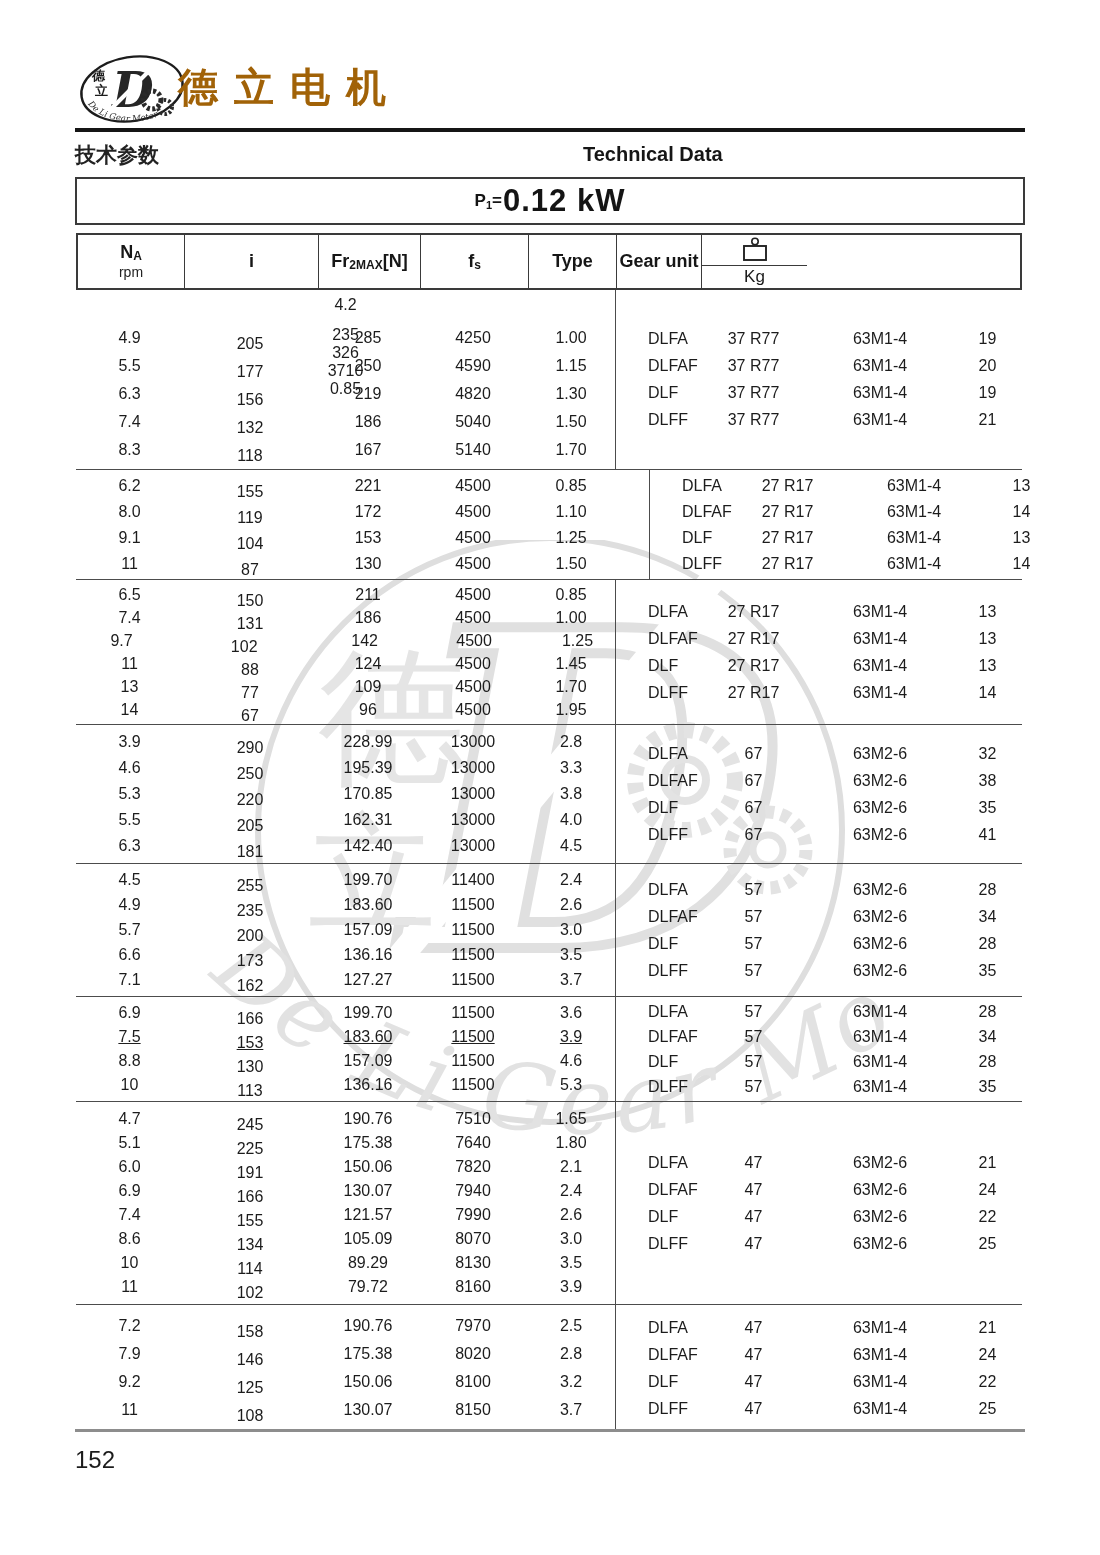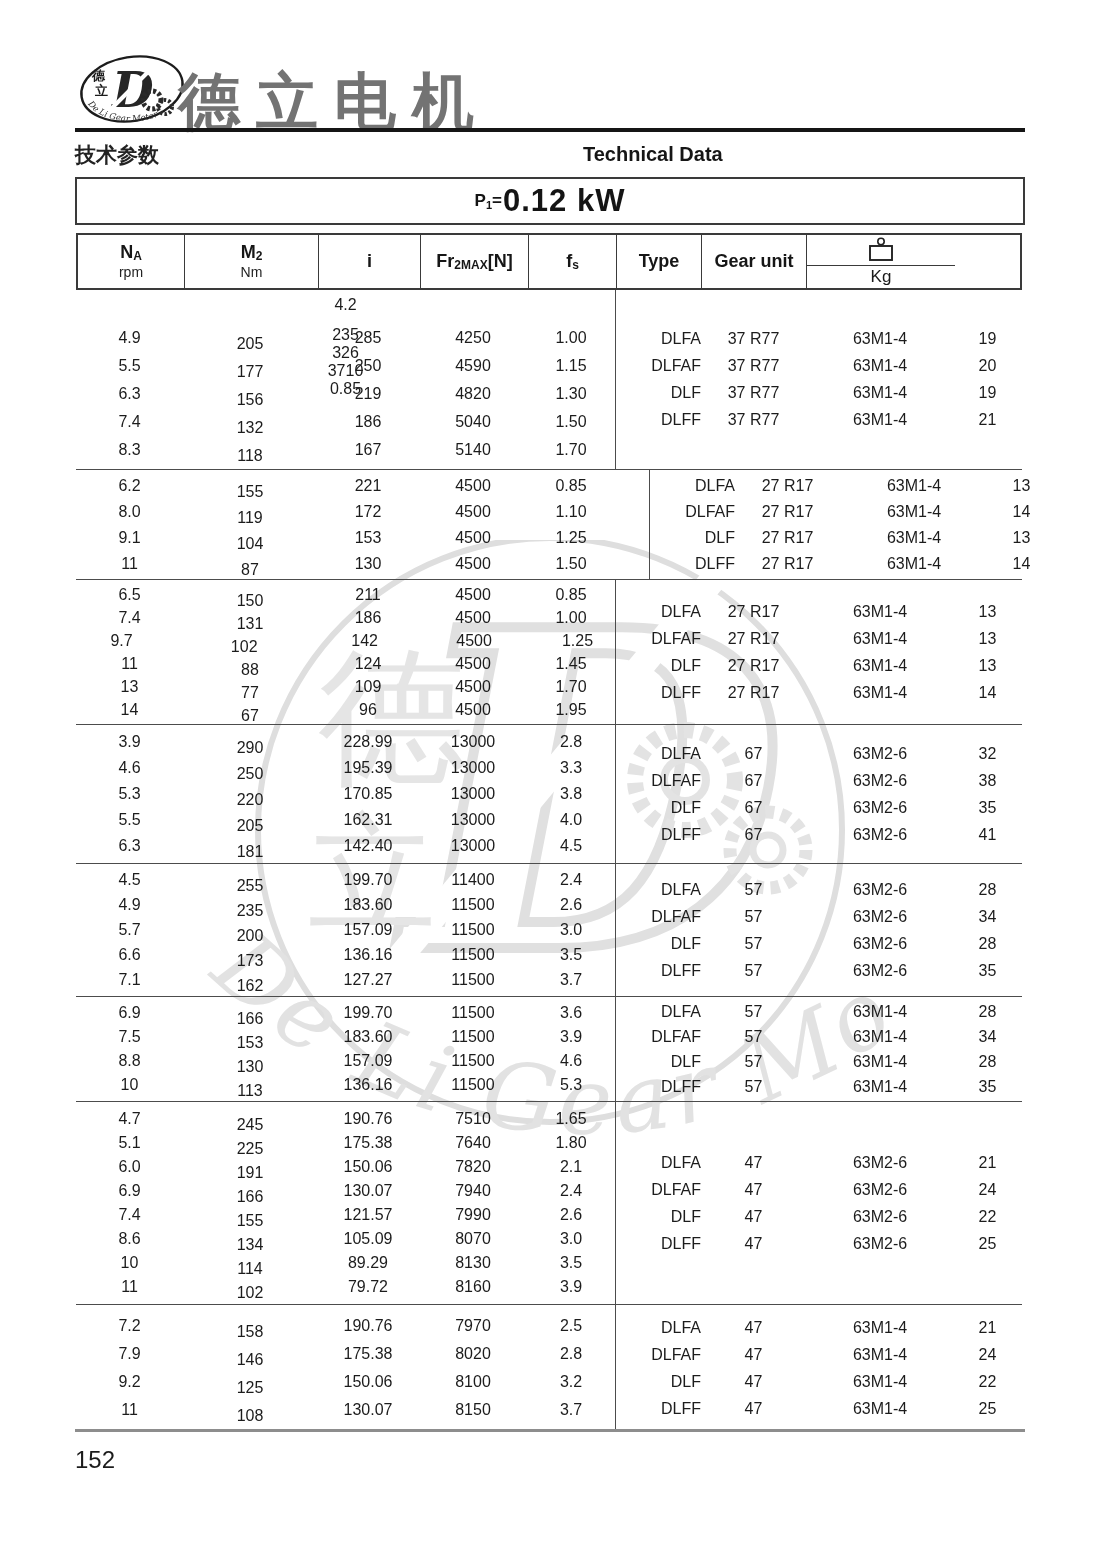--- a/index.html
+++ b/index.html
@@ -6,21 +6,21 @@
   body{
     width:1100px;height:1555px;background:#ffffff;position:relative;
     font-family:"Liberation Sans", sans-serif;color:#1f1f1f;overflow:hidden;
   }
   .abs{position:absolute;}
   
   #watermark{left:150px;top:540px;width:800px;height:640px;z-index:0;pointer-events:none;}
   
   #logo{left:76px;top:50px;width:116px;height:80px;z-index:2;}
   #brand{left:178px;top:60px;font-family:"DejaVu Serif", serif;font-weight:bold;
-         font-size:62px;letter-spacing:16px;color:#737373;z-index:2;}
+         font-size:40px;letter-spacing:16px;color:#a16207;z-index:2;}
   #top-rule{left:75px;top:128px;width:950px;height:4px;background:#151515;z-index:2;}
   #section-cn{left:75px;top:141px;font-size:21px;font-weight:bold;color:#222;z-index:2;}
   #section-en{left:583px;top:143px;font-size:20px;font-weight:bold;color:#161616;z-index:2;}
   #power-box{left:75px;top:177px;width:950px;height:48px;border:2px solid #3a3a3a;
              box-sizing:border-box;display:flex;align-items:center;justify-content:center;z-index:1;}
   #power-box .p-pre{font-size:17px;font-weight:bold;color:#141414;}
   #power-box .p-sub{font-size:11px;font-weight:bold;vertical-align:-3px;}
   #power-box .p-val{font-size:31px;font-weight:900;letter-spacing:1px;color:#141414;margin-left:1px;}
   
   #thead{left:76px;top:233px;width:946px;height:57px;border:2px solid #3a3a3a;box-sizing:border-box;
@@ -40,21 +40,21 @@
   .bleft{width:539px;display:flex;flex-direction:column;justify-content:center;}
   .bright{width:407px;border-left:1.5px solid #4c4c4c;box-sizing:border-box;
           display:flex;flex-direction:column;justify-content:center;}
   .trow,.vrow{display:flex;align-items:center;flex:none;}
   .cell{font-size:16px;color:#1c1c1c;}
   .c0{width:107px;text-align:center;}
   .c1{width:134px;text-align:center;margin-top:12px;}
   .c2{width:102px;text-align:center;}
   .c3{width:108px;text-align:center;}
   .c4{width:88px;text-align:center;}
-  .v0{width:85px;text-align:right;padding-left:32px;box-sizing:border-box;}
+  .v0{width:85px;text-align:left;padding-left:32px;box-sizing:border-box;}
   .v1{width:105px;text-align:center;}
   .v2{width:148px;text-align:center;}
   .v3{width:67px;text-align:center;}
   
   #footer-rule{left:75px;top:1429px;width:950px;height:3px;background:#8d8d8d;z-index:1;}
   #page-num{left:75px;top:1446px;width:950px;text-align:left;font-size:24px;color:#1c1c1c;z-index:1;}
 </style>
 </head>
 <body>
 
@@ -101,24 +101,20 @@
   <span class="p-pre"><span>P</span><span class="p-sub">1</span><span>=</span></span>
     <span class="p-val">0.12 kW</span>
 </div>
 
 <div id="thead" class="abs">
   <div class="th">
     <div class="th-main"><span>N</span><span class="th-sub">A</span></div>
     <div class="th-unit">rpm</div>
   </div>
   <div class="th">
-    <div class="th-main"><span>M</span><span class="th-sub">2</span></div>
-    <div class="th-unit">Nm</div>
-  </div>
-  <div class="th">
     <div class="th-main">i</div>
   </div>
   <div class="th">
     <div class="th-main"><span>Fr</span><span class="th-sub">2MAX</span><span>[N]</span></div>
   </div>
   <div class="th">
     <div class="th-main"><span>f</span><span class="th-sub">s</span></div>
   </div>
   <div class="th">
     <div class="th-main">Type</div>
@@ -472,21 +468,21 @@
     </div>
     <div class="block bt" style="height: 105px;">
       <div class="bleft">
         <div class="trow" style="height: 24px;">
           <span class="cell c0">6.9</span>
           <span class="cell c1">166</span>
           <span class="cell c2">199.70</span>
           <span class="cell c3">11500</span>
           <span class="cell c4">3.6</span>
         </div>
-        <div class="trow" style="height: 24px;">
+        <div class="trow" style="height: 24px; text-decoration: underline;">
           <span class="cell c0">7.5</span>
           <span class="cell c1">153</span>
           <span class="cell c2">183.60</span>
           <span class="cell c3">11500</span>
           <span class="cell c4">3.9</span>
         </div>
         <div class="trow" style="height: 24px;">
           <span class="cell c0">8.8</span>
           <span class="cell c1">130</span>
           <span class="cell c2">157.09</span>

